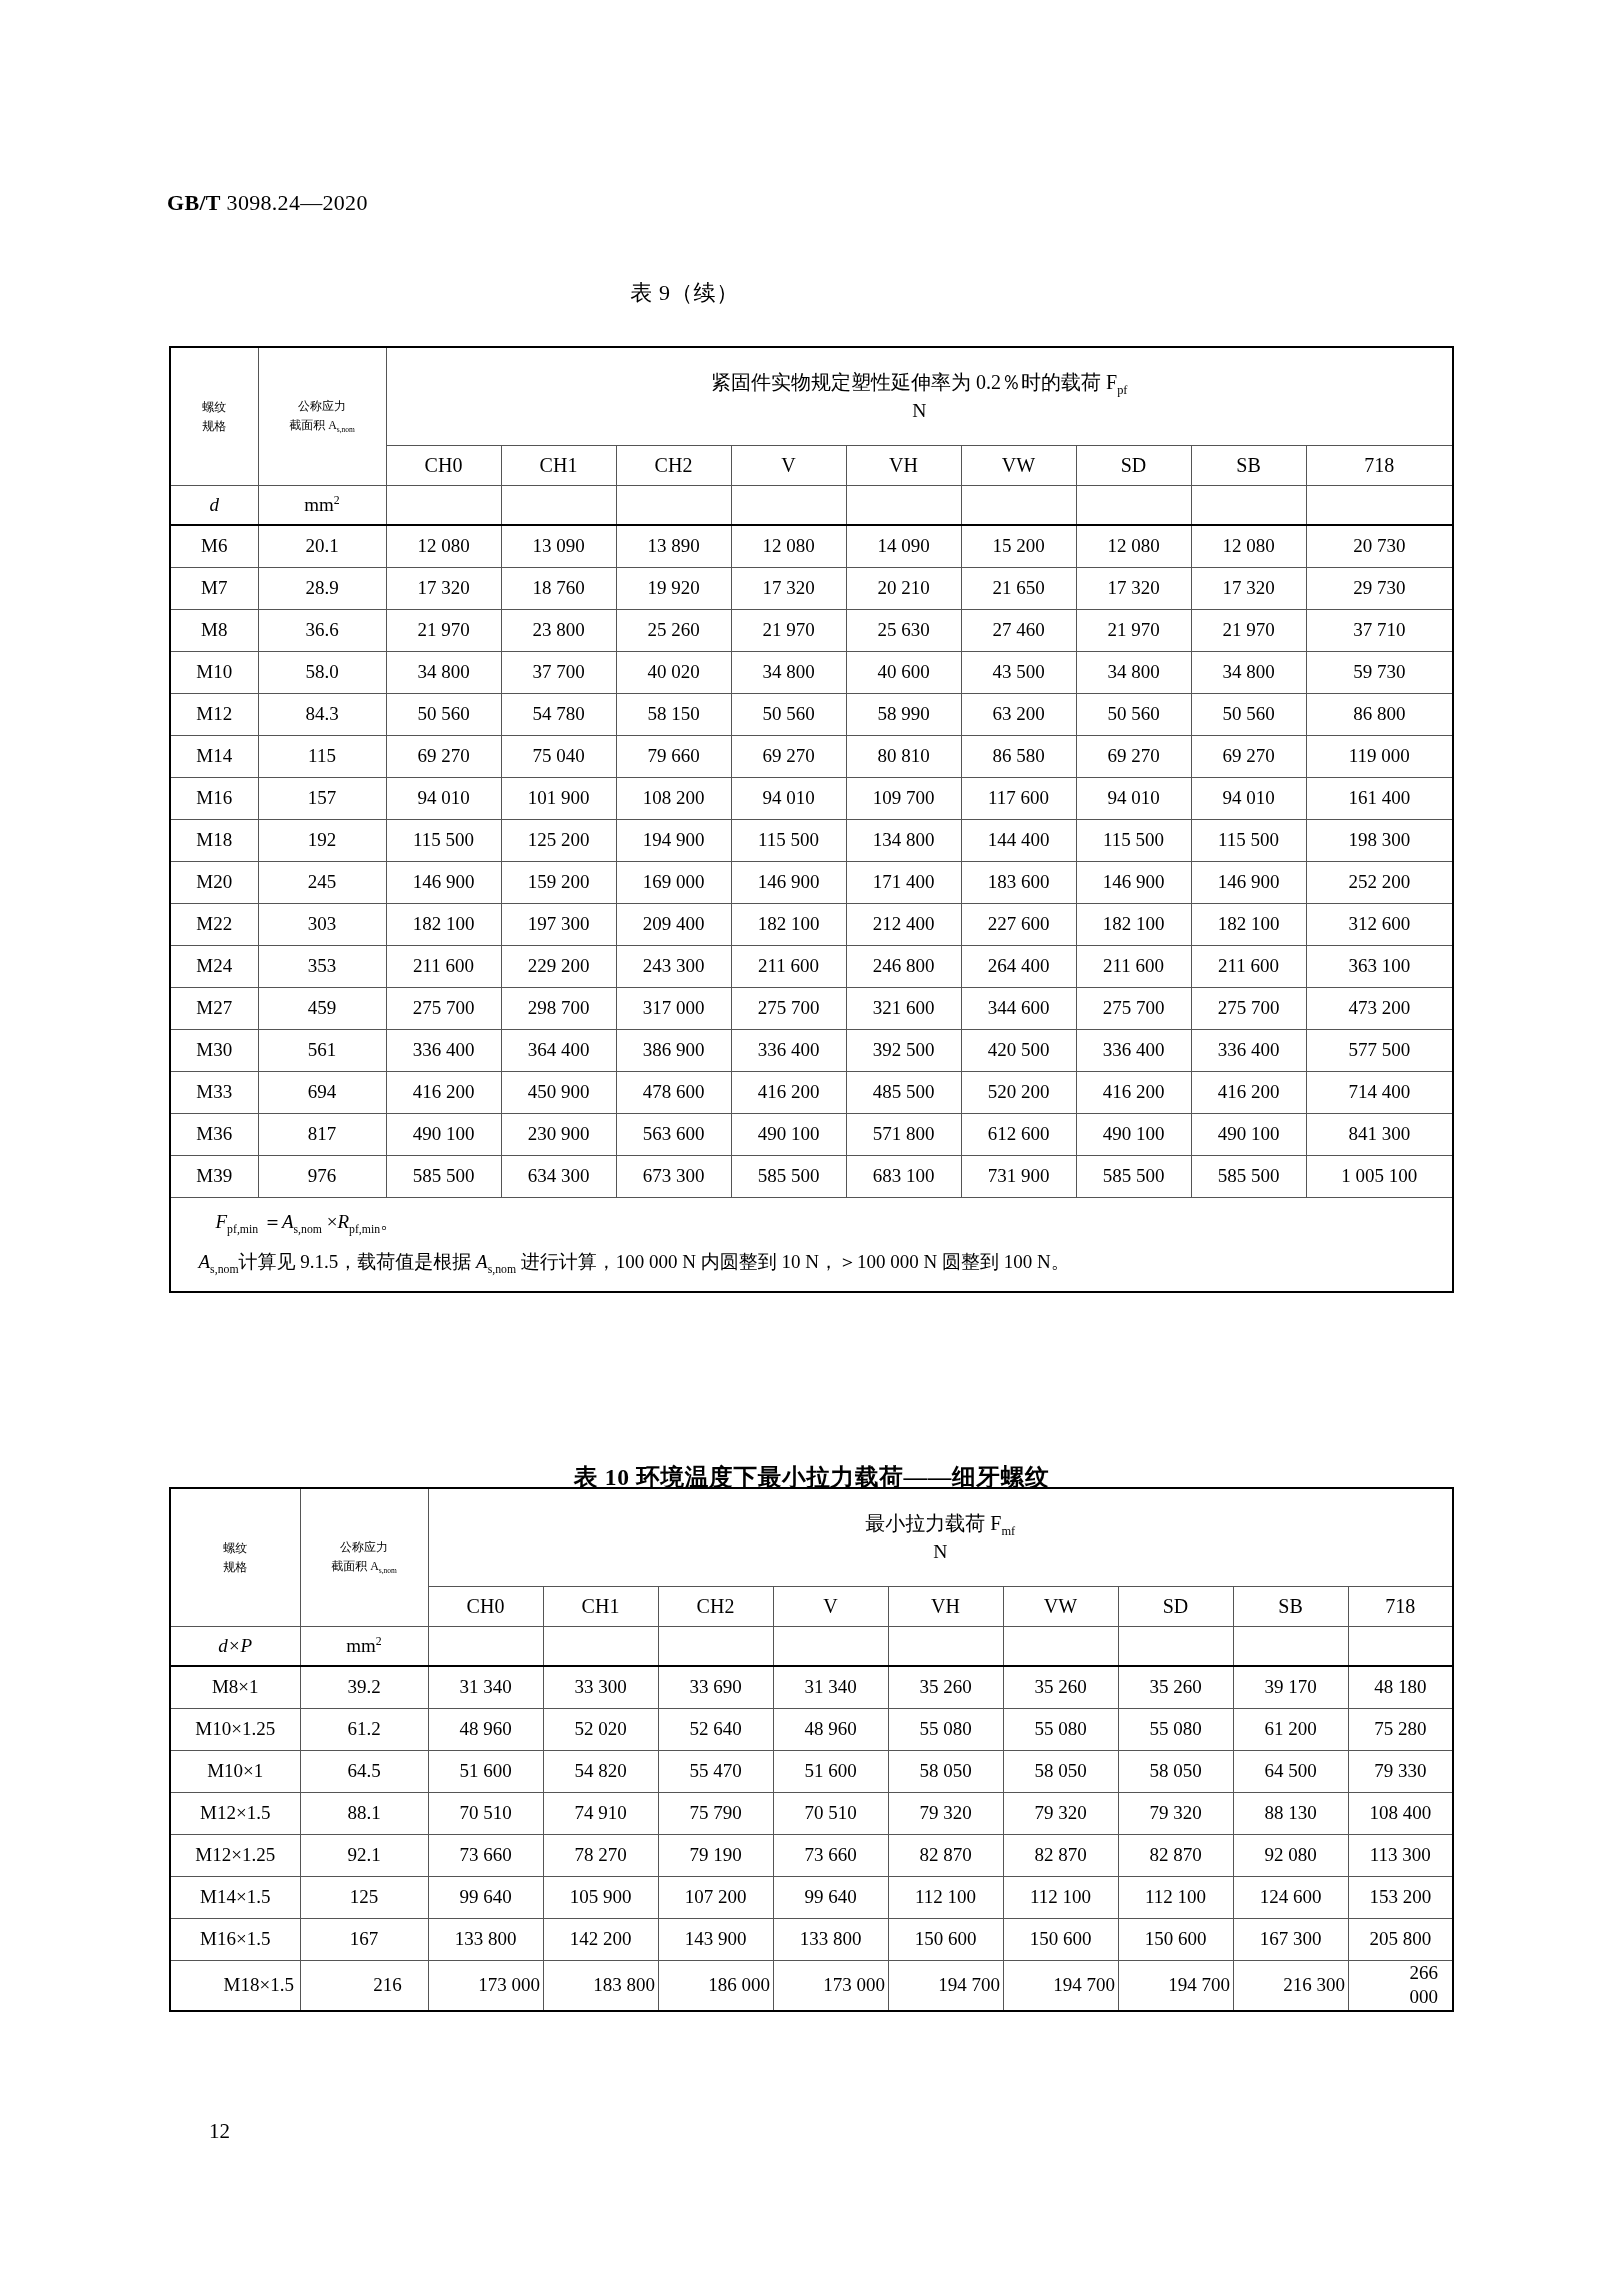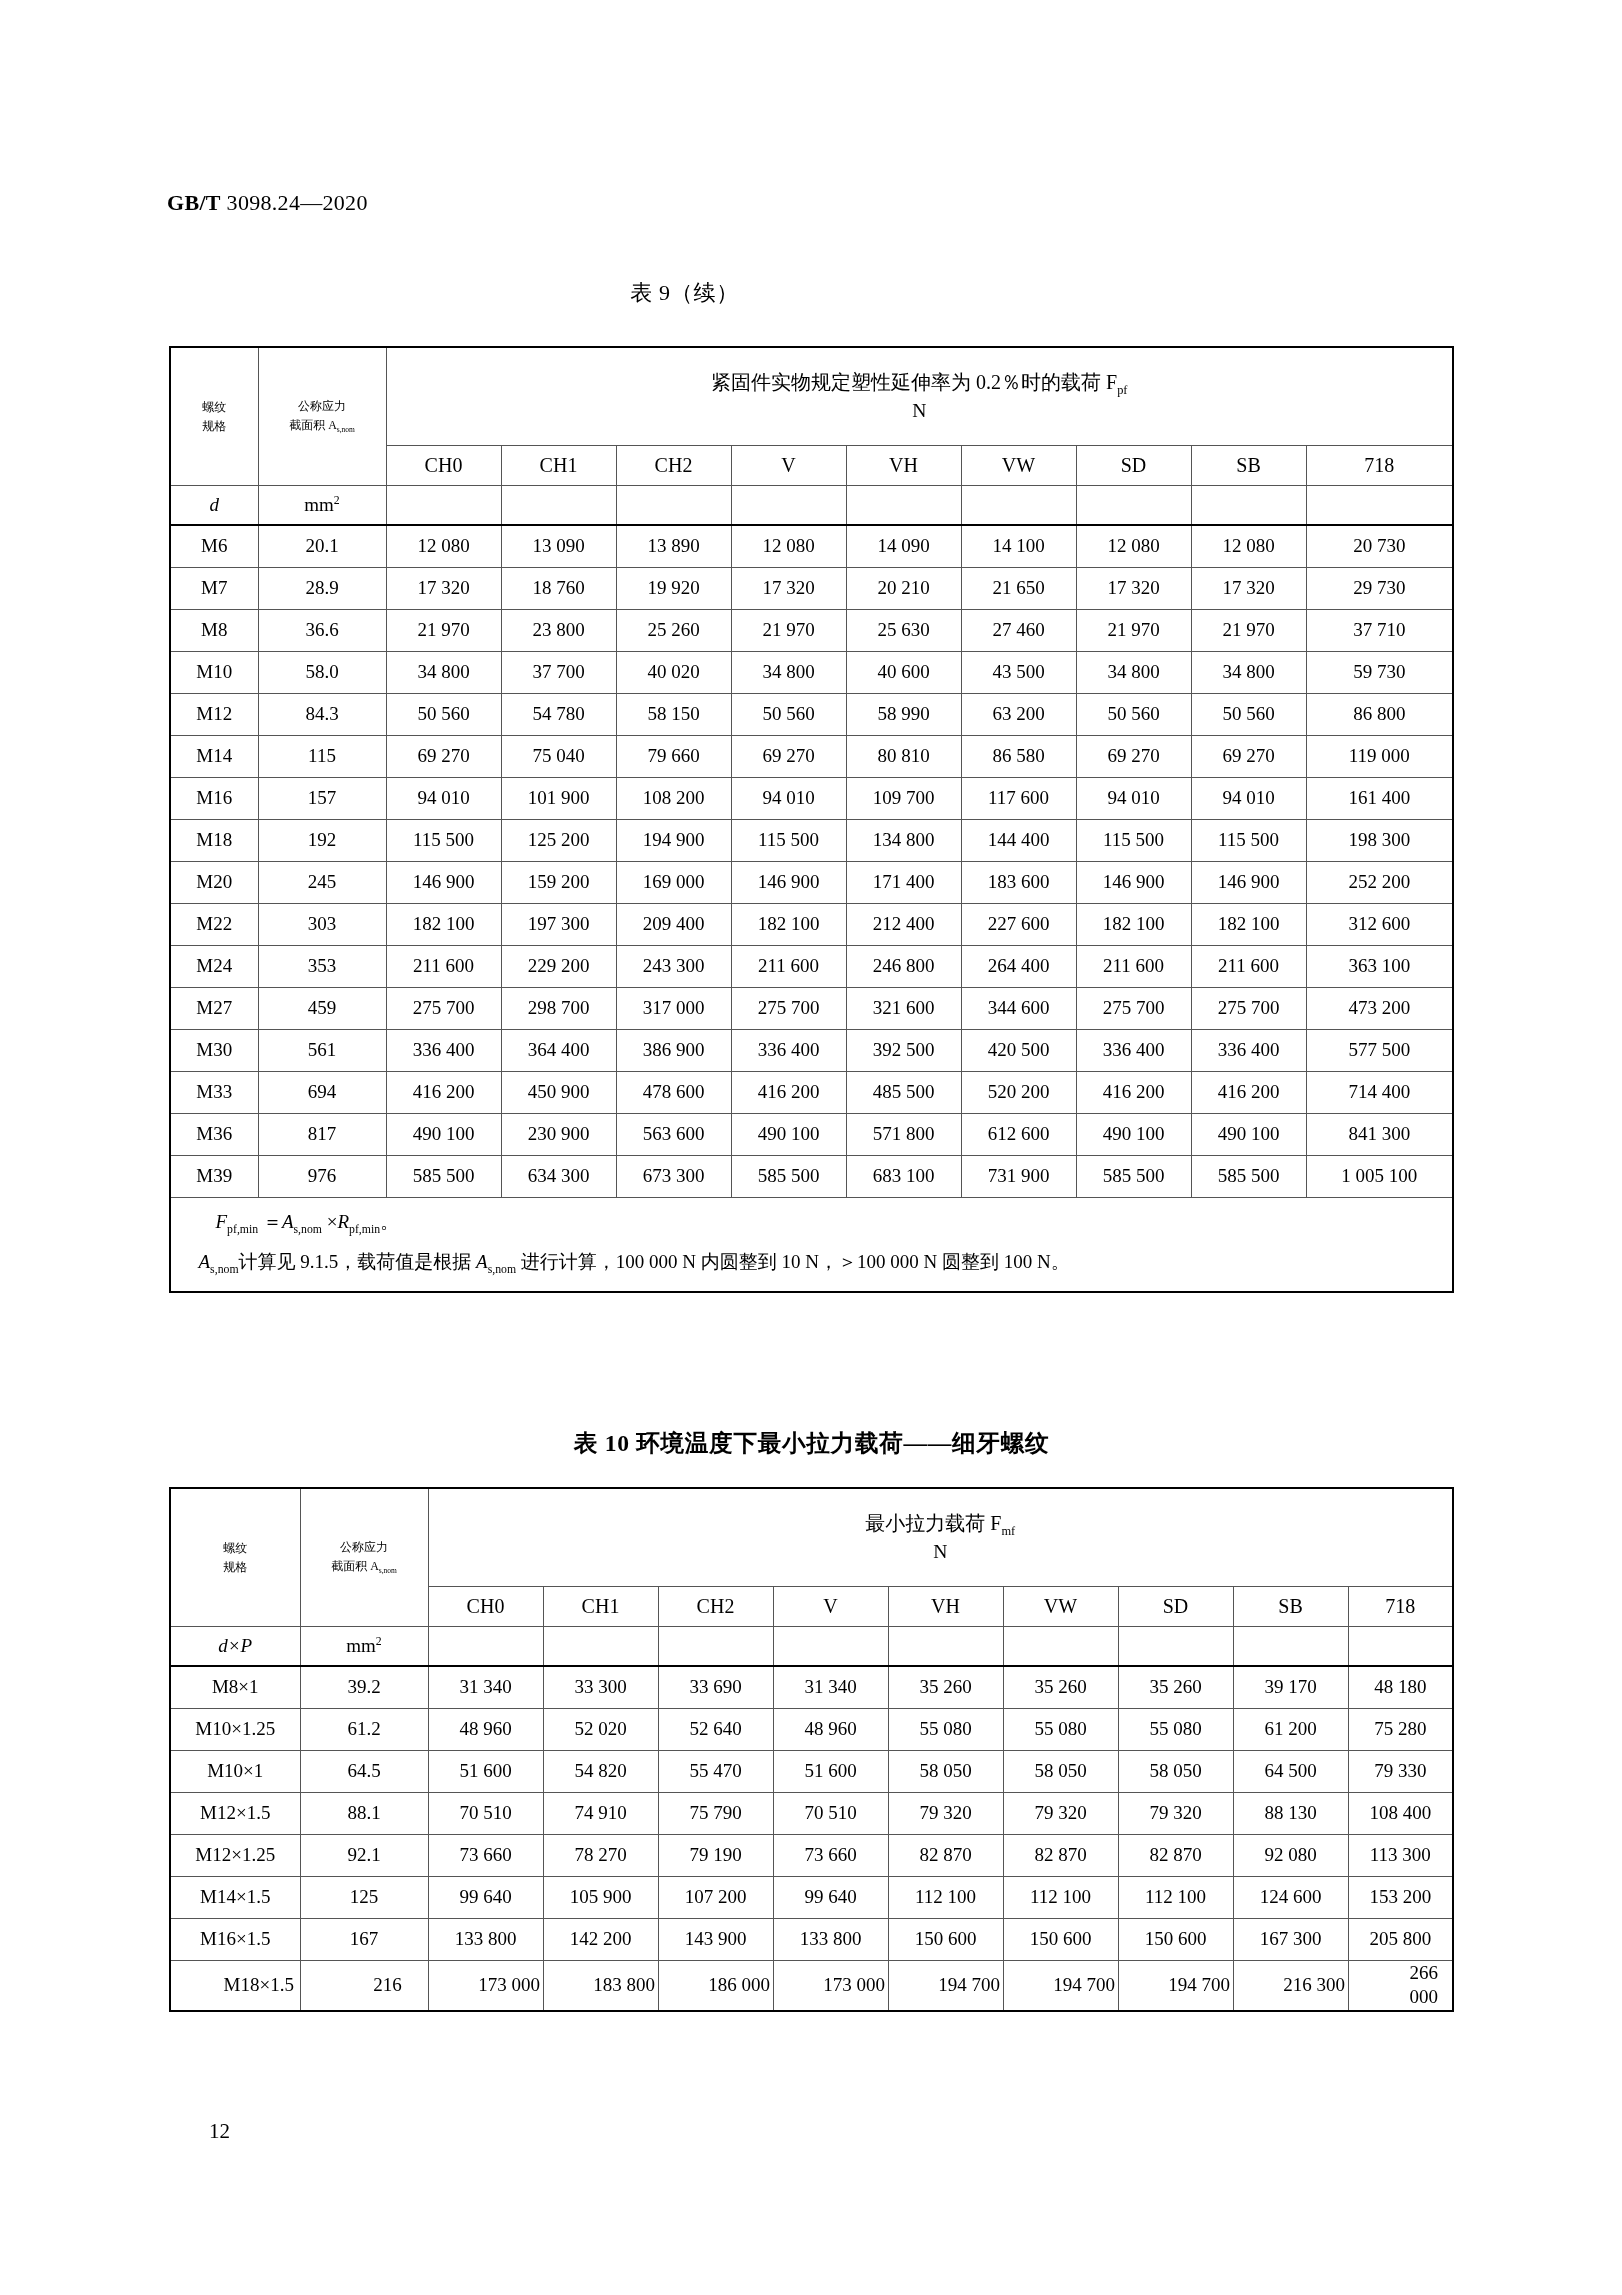--- a/index.html
+++ b/index.html
@@ -40,24 +40,25 @@
   }
   #caption9 {
     position: absolute;
     left: 0; right: 0;
     top: 278px;
     width: 1369px;
   }
   #caption10 {
     position: absolute;
     left: 0; right: 0;
-    top: 1427px;
+    top: 1461px;
     width: 1623px;
     font-weight: bold;
     font-size: 23.6px;
+    text-decoration: underline;
   }
 
   table.gbtable {
     border-collapse: collapse;
     table-layout: fixed;
     font-size: 19px;
   }
   #table9 {
     position: absolute;
     left: 169px;
@@ -185,21 +186,21 @@
     </thead>
     <tbody id="table9-body">
         <tr>
           <td class="row-h outer-left">M6</td>
           <td class="row-h">20.1</td>
           <td class="row-h">12 080</td>
           <td class="row-h">13 090</td>
           <td class="row-h">13 890</td>
           <td class="row-h">12 080</td>
           <td class="row-h">14 090</td>
-          <td class="row-h">14 100</td>
+          <td class="row-h">15 200</td>
           <td class="row-h">12 080</td>
           <td class="row-h">12 080</td>
           <td class="row-h outer-right">20 730</td>
         </tr>
         <tr>
           <td class="row-h outer-left">M7</td>
           <td class="row-h">28.9</td>
           <td class="row-h">17 320</td>
           <td class="row-h">18 760</td>
           <td class="row-h">19 920</td>

